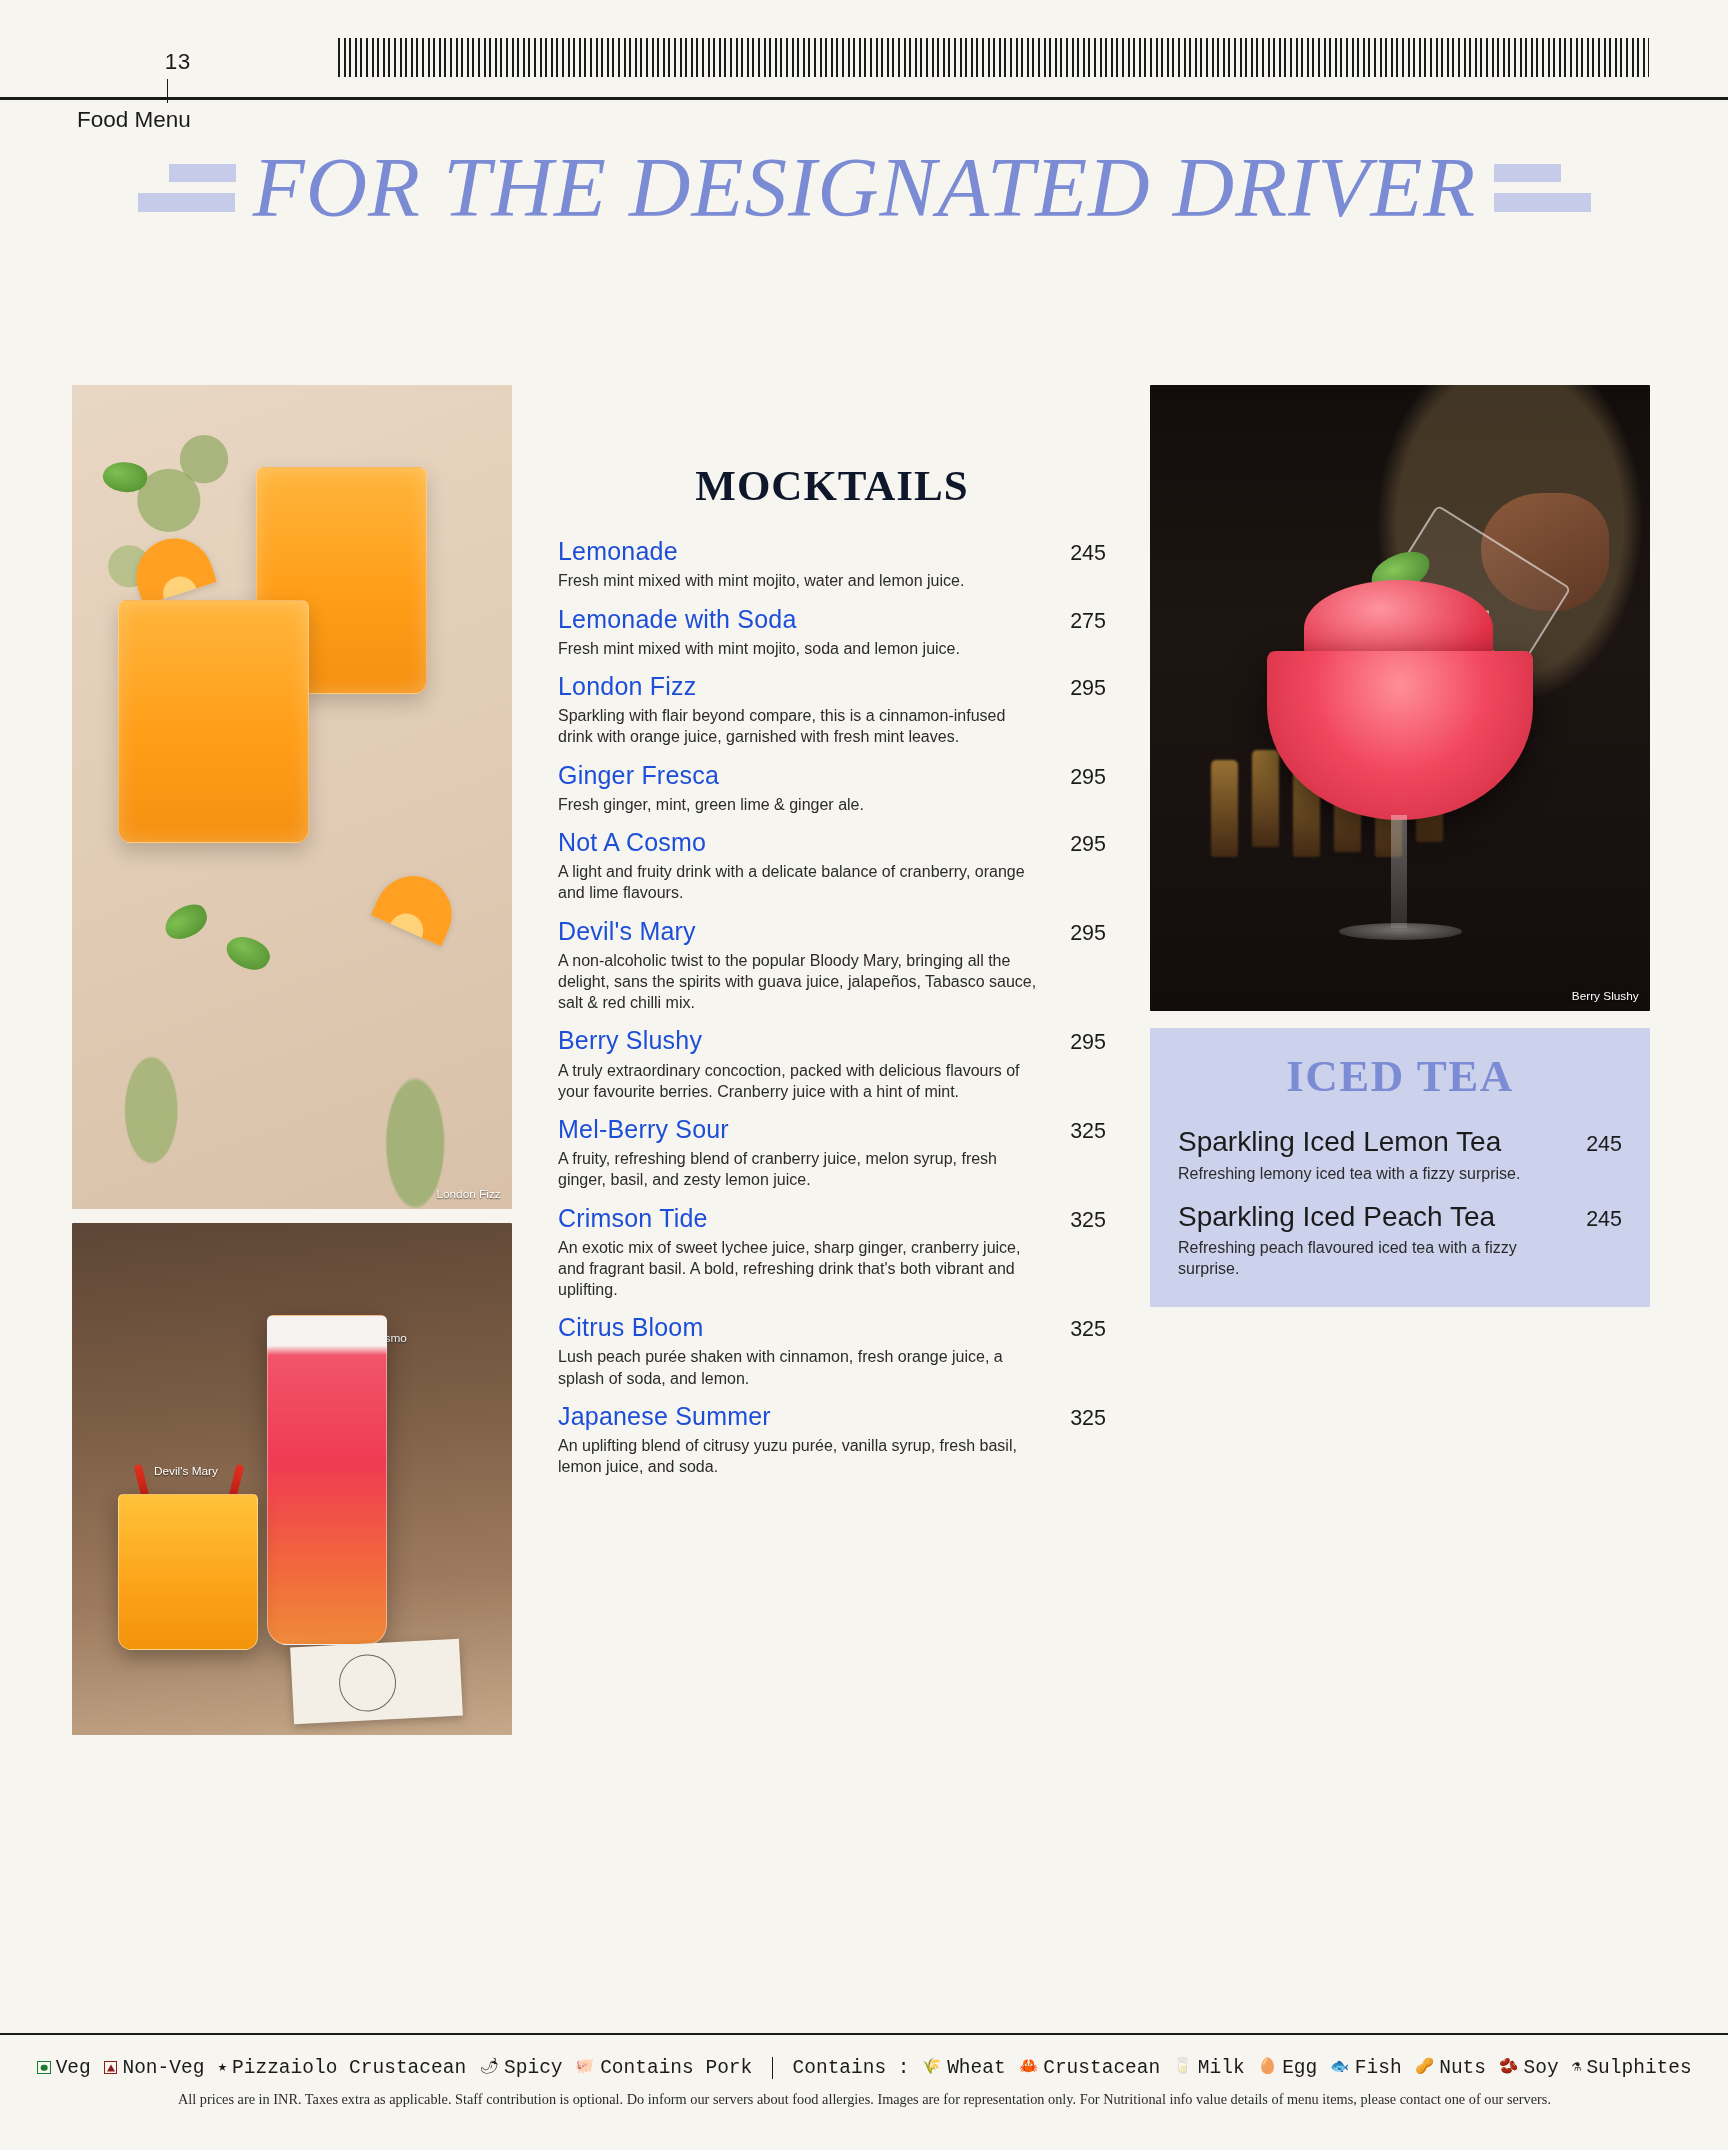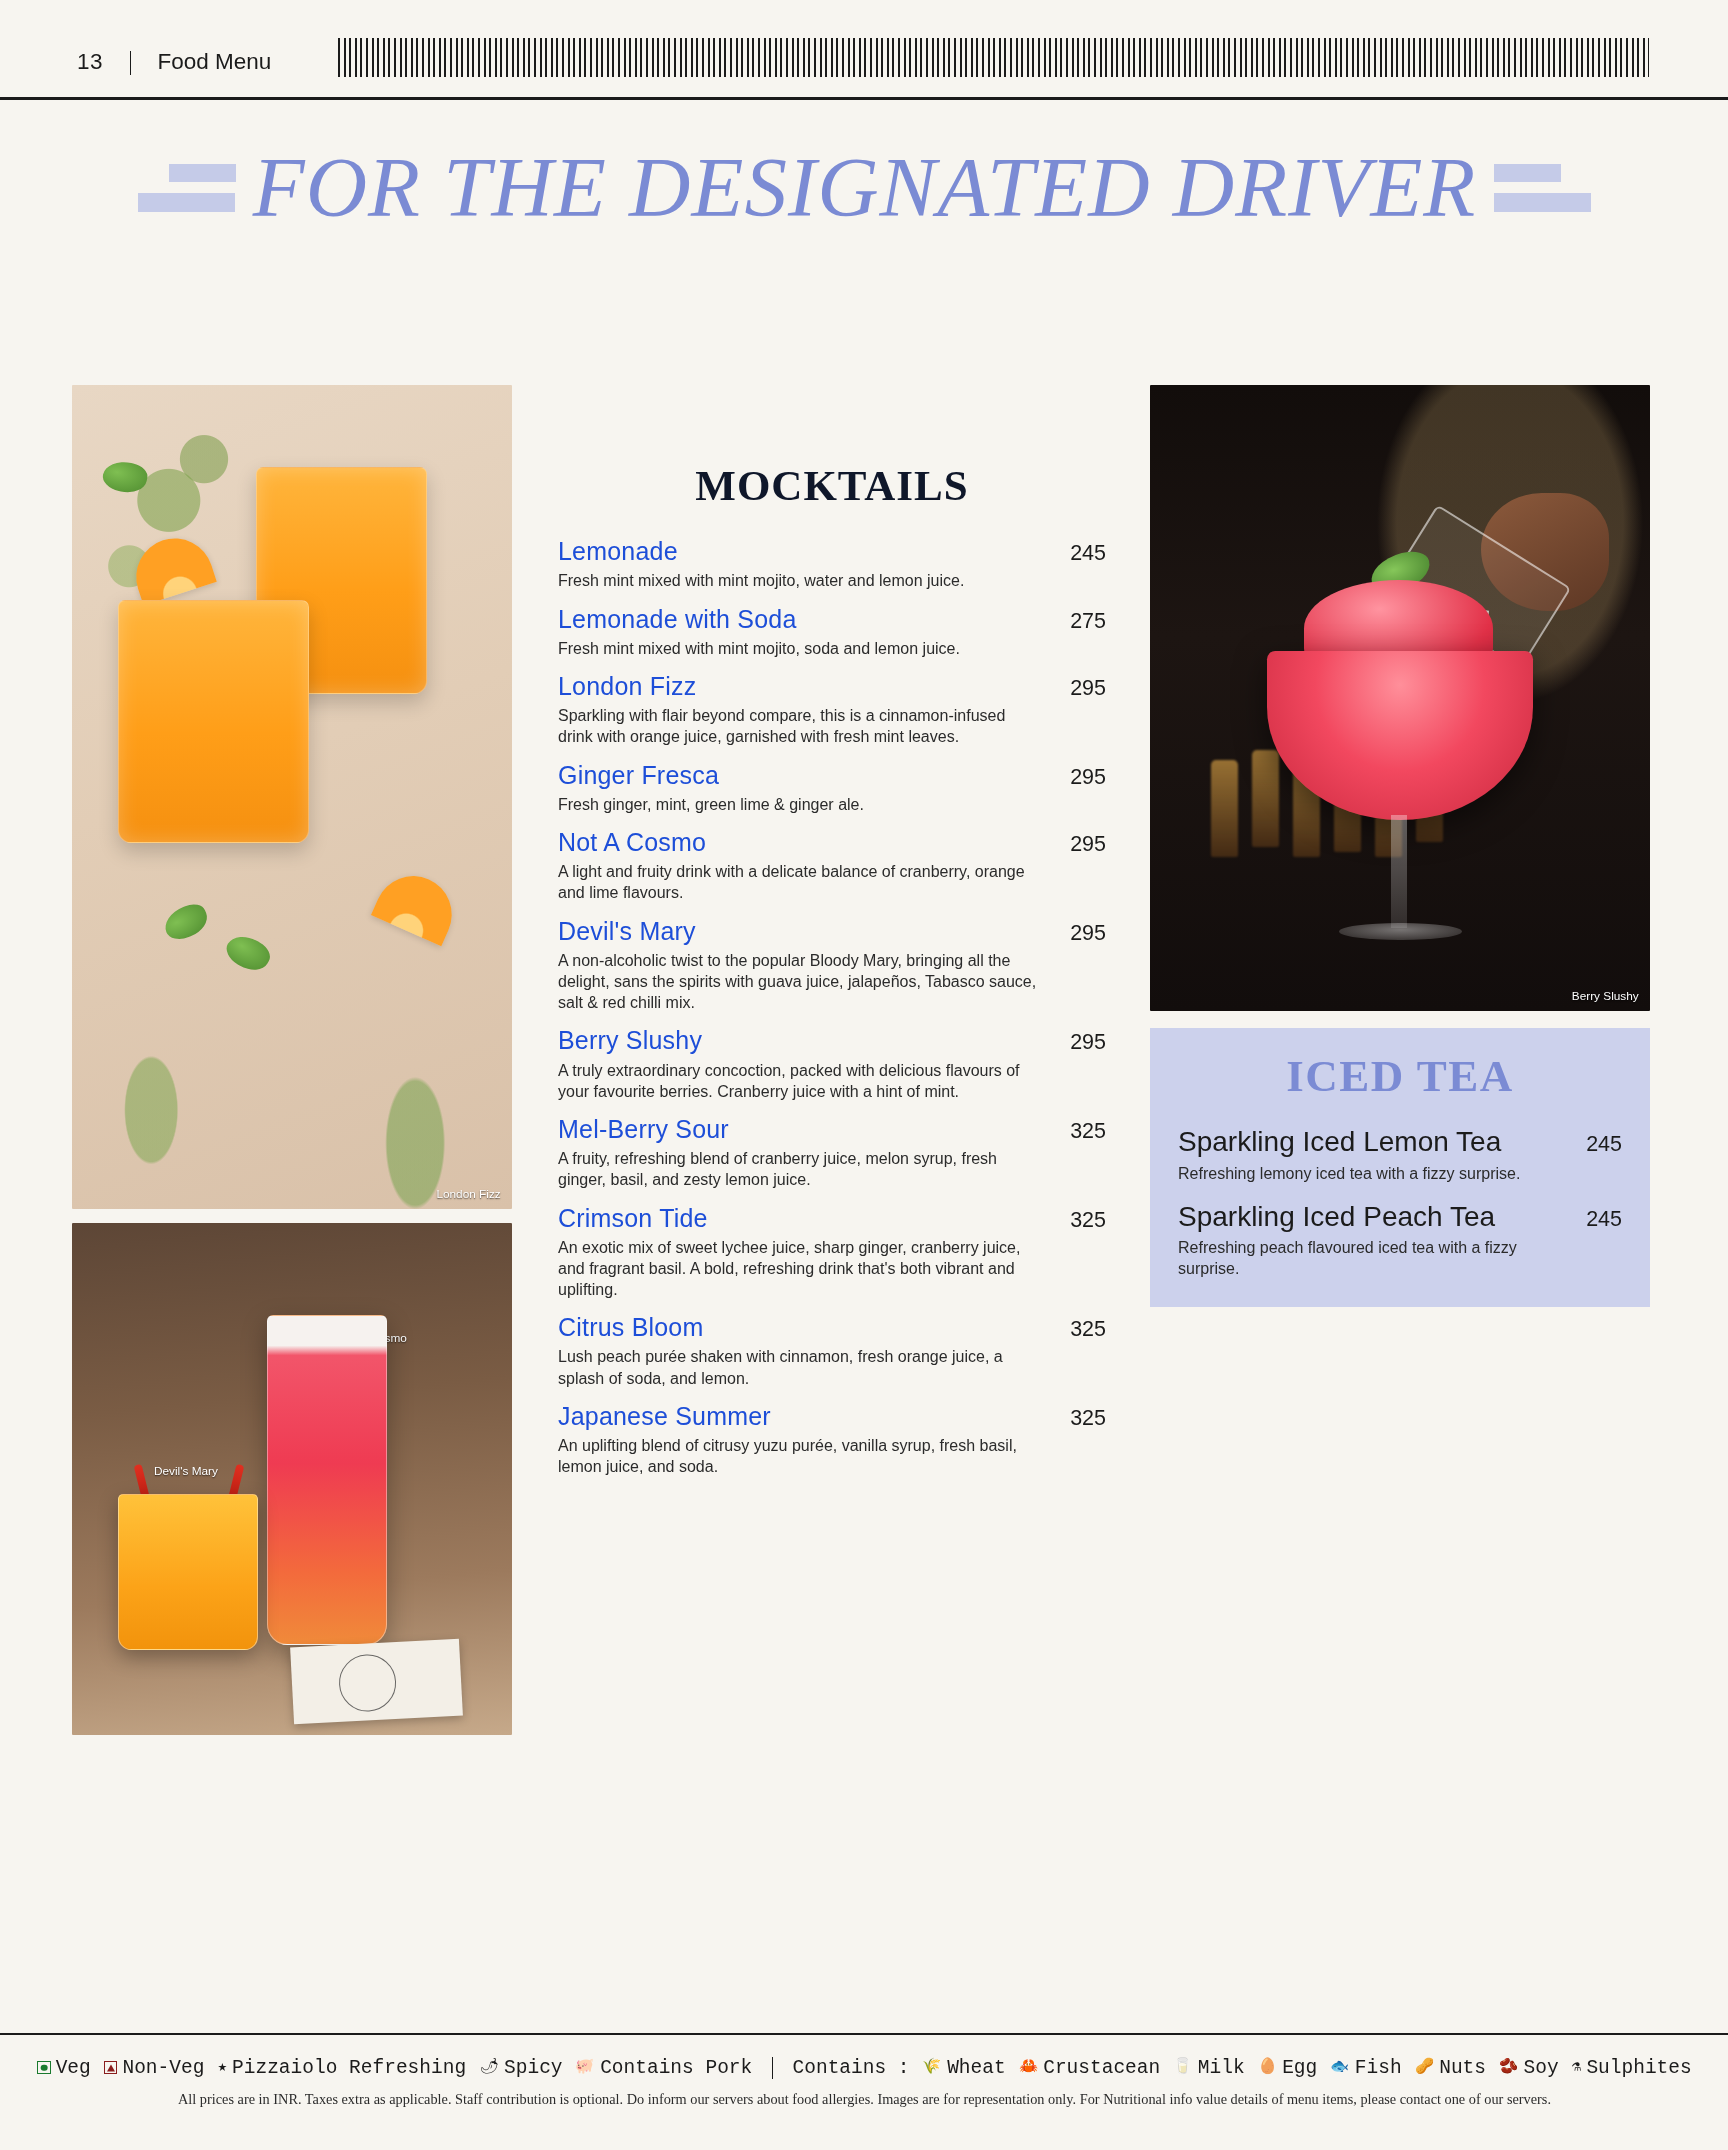--- a/index.html
+++ b/index.html
@@ -25,20 +25,21 @@
     border-bottom: 3.1px solid #1b1b1b;
     box-sizing: border-box;
   }
   .header-inner {
     position: absolute;
     left: 77px;
     top: 49px;
     display: flex;
     align-items: flex-end;
     gap: 4px;
+    flex-direction: column;
   }
   .page-number {
     font-family: "Liberation Sans", sans-serif;
     font-size: 22.5px;
     color: #1b1b1b;
     letter-spacing: 0.5px;
   }
   .header-divider {
     width: 1.5px;
     height: 23.6px;
@@ -675,21 +676,21 @@
     <span class="legend-item">
       <span class="ico-veg"></span>
       <span>Veg</span>
     </span>
     <span class="legend-item">
       <span class="ico-nonveg"></span>
       <span>Non-Veg</span>
     </span>
     <span class="legend-item">
       <span class="ico">★</span>
-      <span>Pizzaiolo Refreshing</span>
+      <span>Pizzaiolo Crustacean</span>
     </span>
     <span class="legend-item">
       <span class="ico">🌶</span>
       <span>Spicy</span>
     </span>
     <span class="legend-item">
       <span class="ico">🐖</span>
       <span>Contains Pork</span>
     </span>
 

